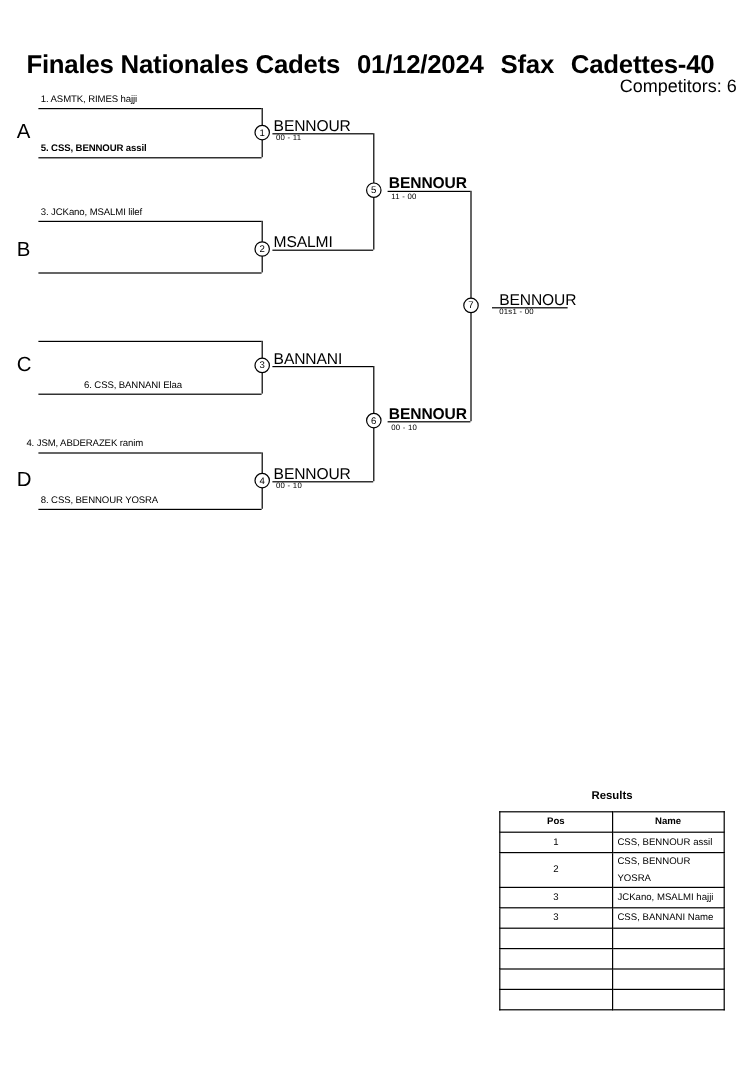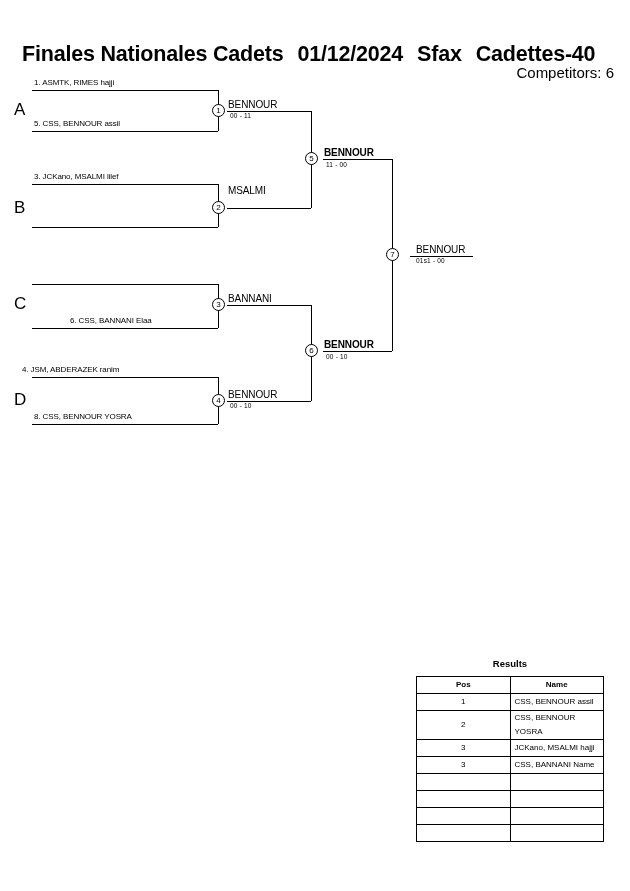--- a/index.html
+++ b/index.html
@@ -74,21 +74,21 @@
     border-radius: 50%;
     background: #fff;
     font-size: 8px;
     line-height: 12px;
     text-align: center;
     box-sizing: border-box;
   }
 
   .winner-name {
     position: absolute;
-    font-size: 10px;
+    font-size: 13px;
     line-height: 10px;
     white-space: nowrap;
     letter-spacing: -0.1px;
   }
   .winner-name.bold { font-weight: bold; }
 
   .match-score {
     position: absolute;
     font-size: 6.5px;
     line-height: 8px;
@@ -146,40 +146,40 @@
 <div id="bracket">
 
   <div class="group-letter" style="left:14px; top:101px;">A</div>
   <div class="group-letter" style="left:14px; top:199px;">B</div>
   <div class="group-letter" style="left:14px; top:295px;">C</div>
   <div class="group-letter" style="left:14px; top:391px;">D</div>
 
   <div class="entrant-label" style="left:34px; top:78px;">1. ASMTK, RIMES hajji</div>
   <div class="hline" style="left:32px; top:90px; width:186px;"></div>
 
-  <div class="entrant-label" style="left:34px; top:119px;">5. CSS, BENNOUR assil</div>
+  <div class="entrant-label" style="left:34px; top:119px;font-weight:bold;">5. CSS, BENNOUR assil</div>
   <div class="hline" style="left:32px; top:131px; width:186px;"></div>
 
   <div class="vline" style="left:218px; top:90px; height:41px;"></div>
 
   <div class="match-node" style="left:212px; top:104px;">1</div>
   <div class="winner-name" style="left:228px; top:100px;">BENNOUR</div>
   <div class="hline" style="left:227px; top:111px; width:84px;"></div>
   <div class="match-score" style="left:230px; top:112px;">00 - 11</div>
 
   <div class="entrant-label" style="left:34px; top:172px;text-align:right;">3. JCKano, MSALMI lilef</div>
   <div class="hline" style="left:32px; top:184px; width:186px;"></div>
 
   <div class="entrant-label" style="left:34px; top:215px;"></div>
   <div class="hline" style="left:32px; top:227px; width:186px;"></div>
 
   <div class="vline" style="left:218px; top:184px; height:43px;"></div>
 
   <div class="match-node" style="left:212px; top:201px;">2</div>
-  <div class="winner-name" style="left:228px; top:186px;">MSALMI</div>
+  <div class="winner-name" style="left:228px; top:197px;">MSALMI</div>
   <div class="hline" style="left:227px; top:208px; width:84px;"></div>
   <div class="match-score" style="left:230px; top:209px;"></div>
 
   <div class="vline" style="left:311px; top:111px; height:97px;"></div>
 
   <div class="match-node" style="left:305px; top:152px;">5</div>
   <div class="winner-name bold" style="left:324px; top:148px;">BENNOUR</div>
   <div class="hline" style="left:323px; top:159px; width:69px;"></div>
   <div class="match-score" style="left:326px; top:161px;">11 - 00</div>
 

